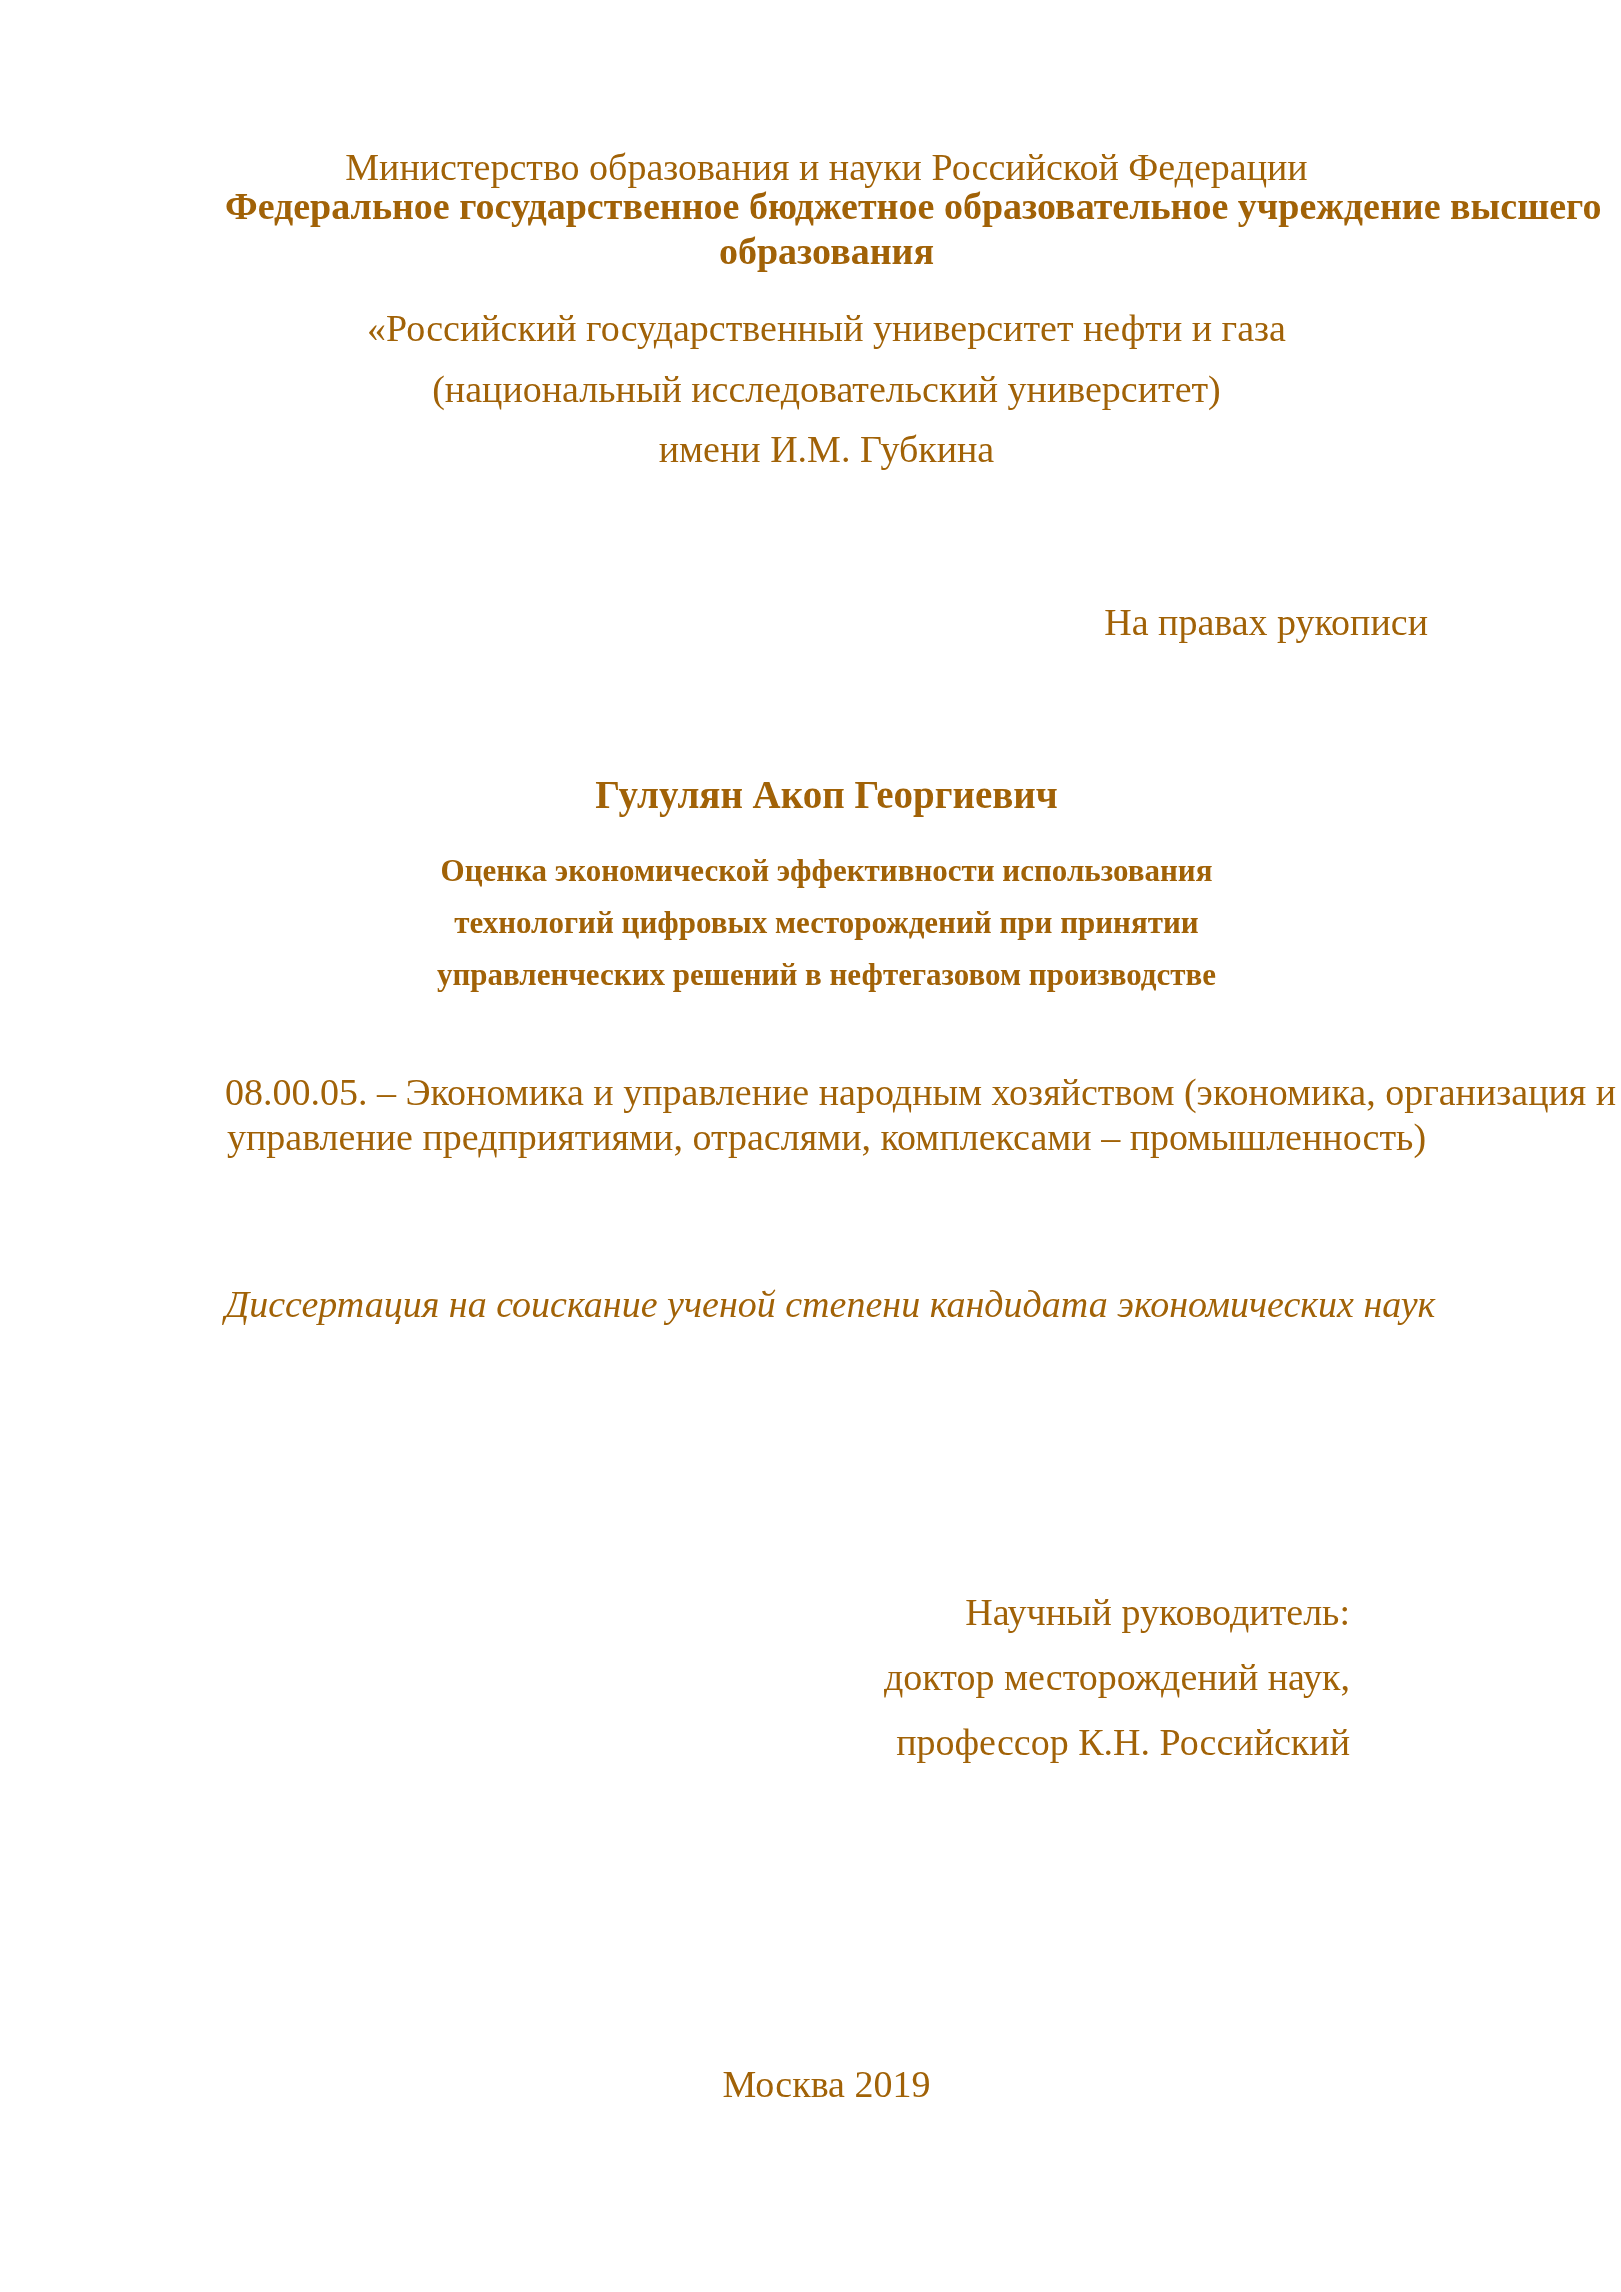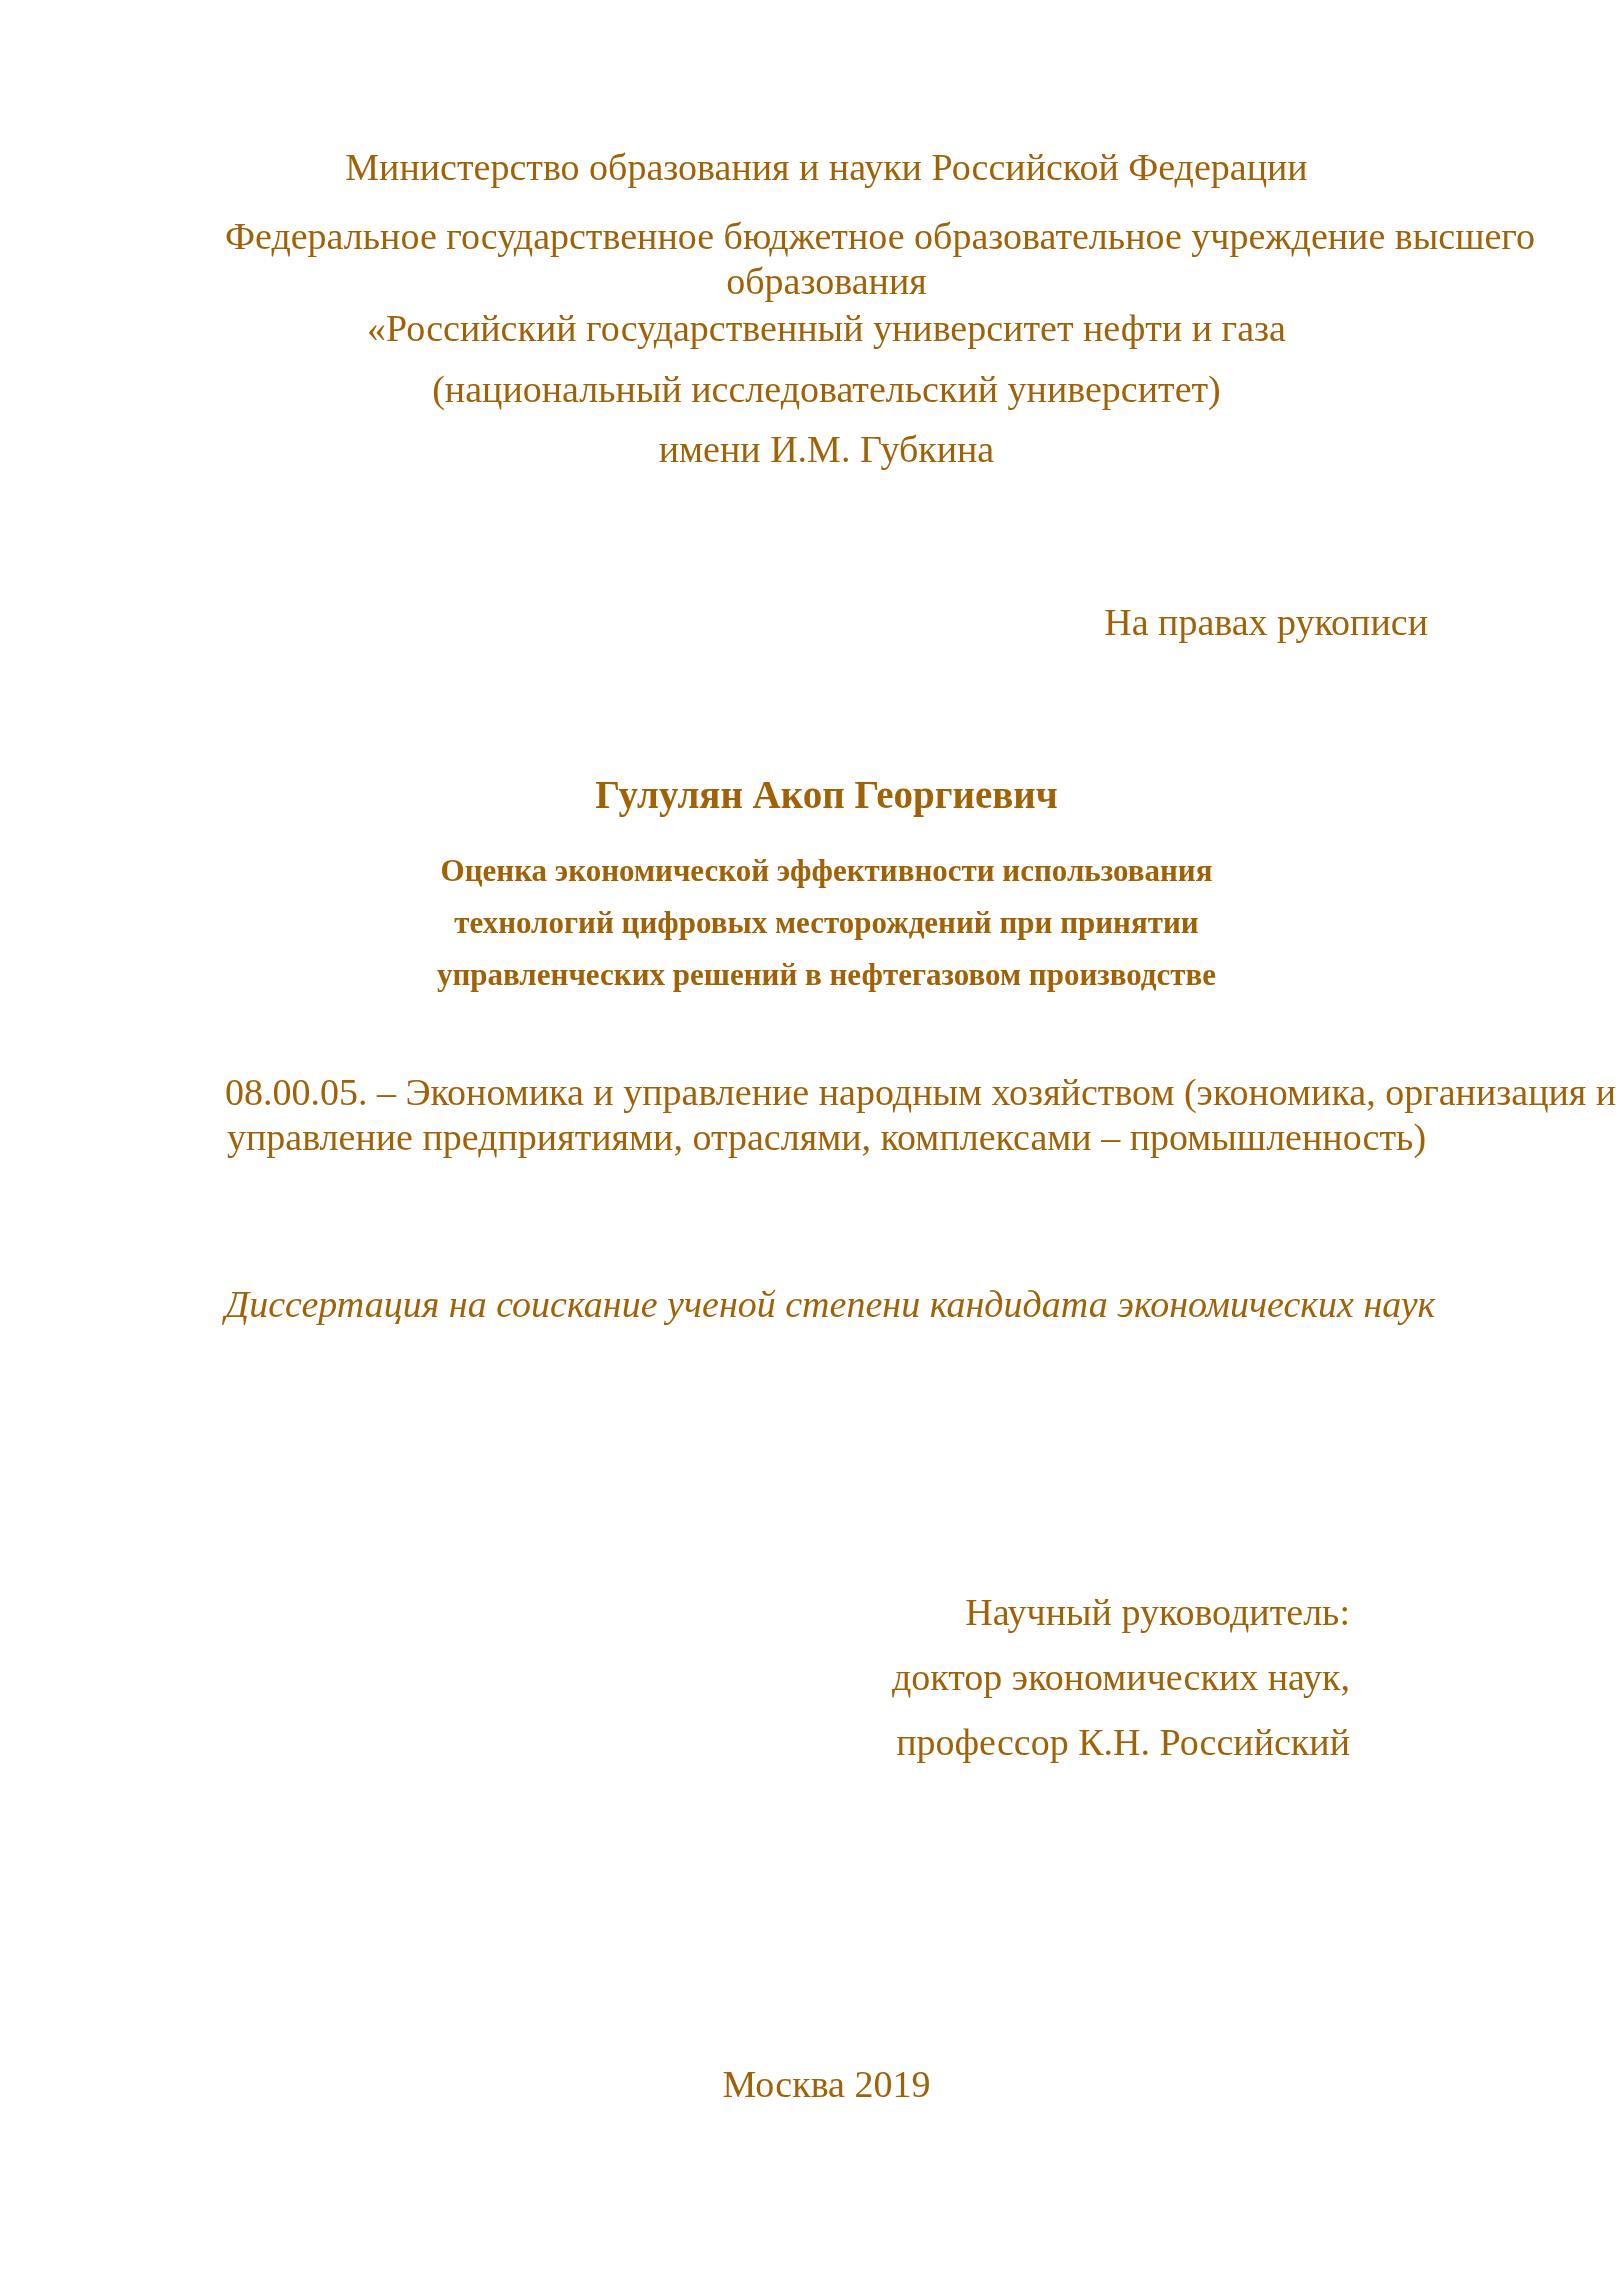--- a/index.html
+++ b/index.html
@@ -35,21 +35,21 @@
     line-height: 52px;
     font-weight: bold;
   }
   .supervisor-block {
     line-height: 65px;
     padding-right: 78px;
     box-sizing: border-box;
   }
   
   .p-ministry    { top: 145px; }
-  .p-institution { top: 214px; }
+  .p-institution { top: 184px; font-weight: bold; }
   .p-university  { top: 306px; }
   .p-nat-univ    { top: 367px; text-align: center; }
   .p-named-after { top: 427px; }
   .p-manuscript  { top: 600px; }
   .p-author      { top: 772px; }
   .p-title       { top: 845px; }
   .p-specialty   { top: 1070px; }
   .p-thesis      { top: 1282px; font-style: italic; }
   .p-supervisor  { top: 1580px; }
   .p-city        { top: 2062px; }
@@ -98,21 +98,21 @@
     <div class="line">08.00.05. – Экономика и управление народным хозяйством (экономика, организация и</div>
     <div class="line">управление предприятиями, отраслями, комплексами – промышленность)</div>
   </div>
 
   <div class="para center p-thesis">
     <div class="line">Диссертация на соискание ученой степени кандидата экономических наук</div>
   </div>
 
   <div class="para right supervisor-block p-supervisor">
     <div class="line">Научный руководитель:</div>
-    <div class="line">доктор экономических наук,</div>
+    <div class="line">доктор месторождений наук,</div>
     <div class="line">профессор К.Н. Российский</div>
   </div>
 
   <div class="para center p-city">
     <div class="line">Москва 2019</div>
   </div>
 
 </div>
 
 

